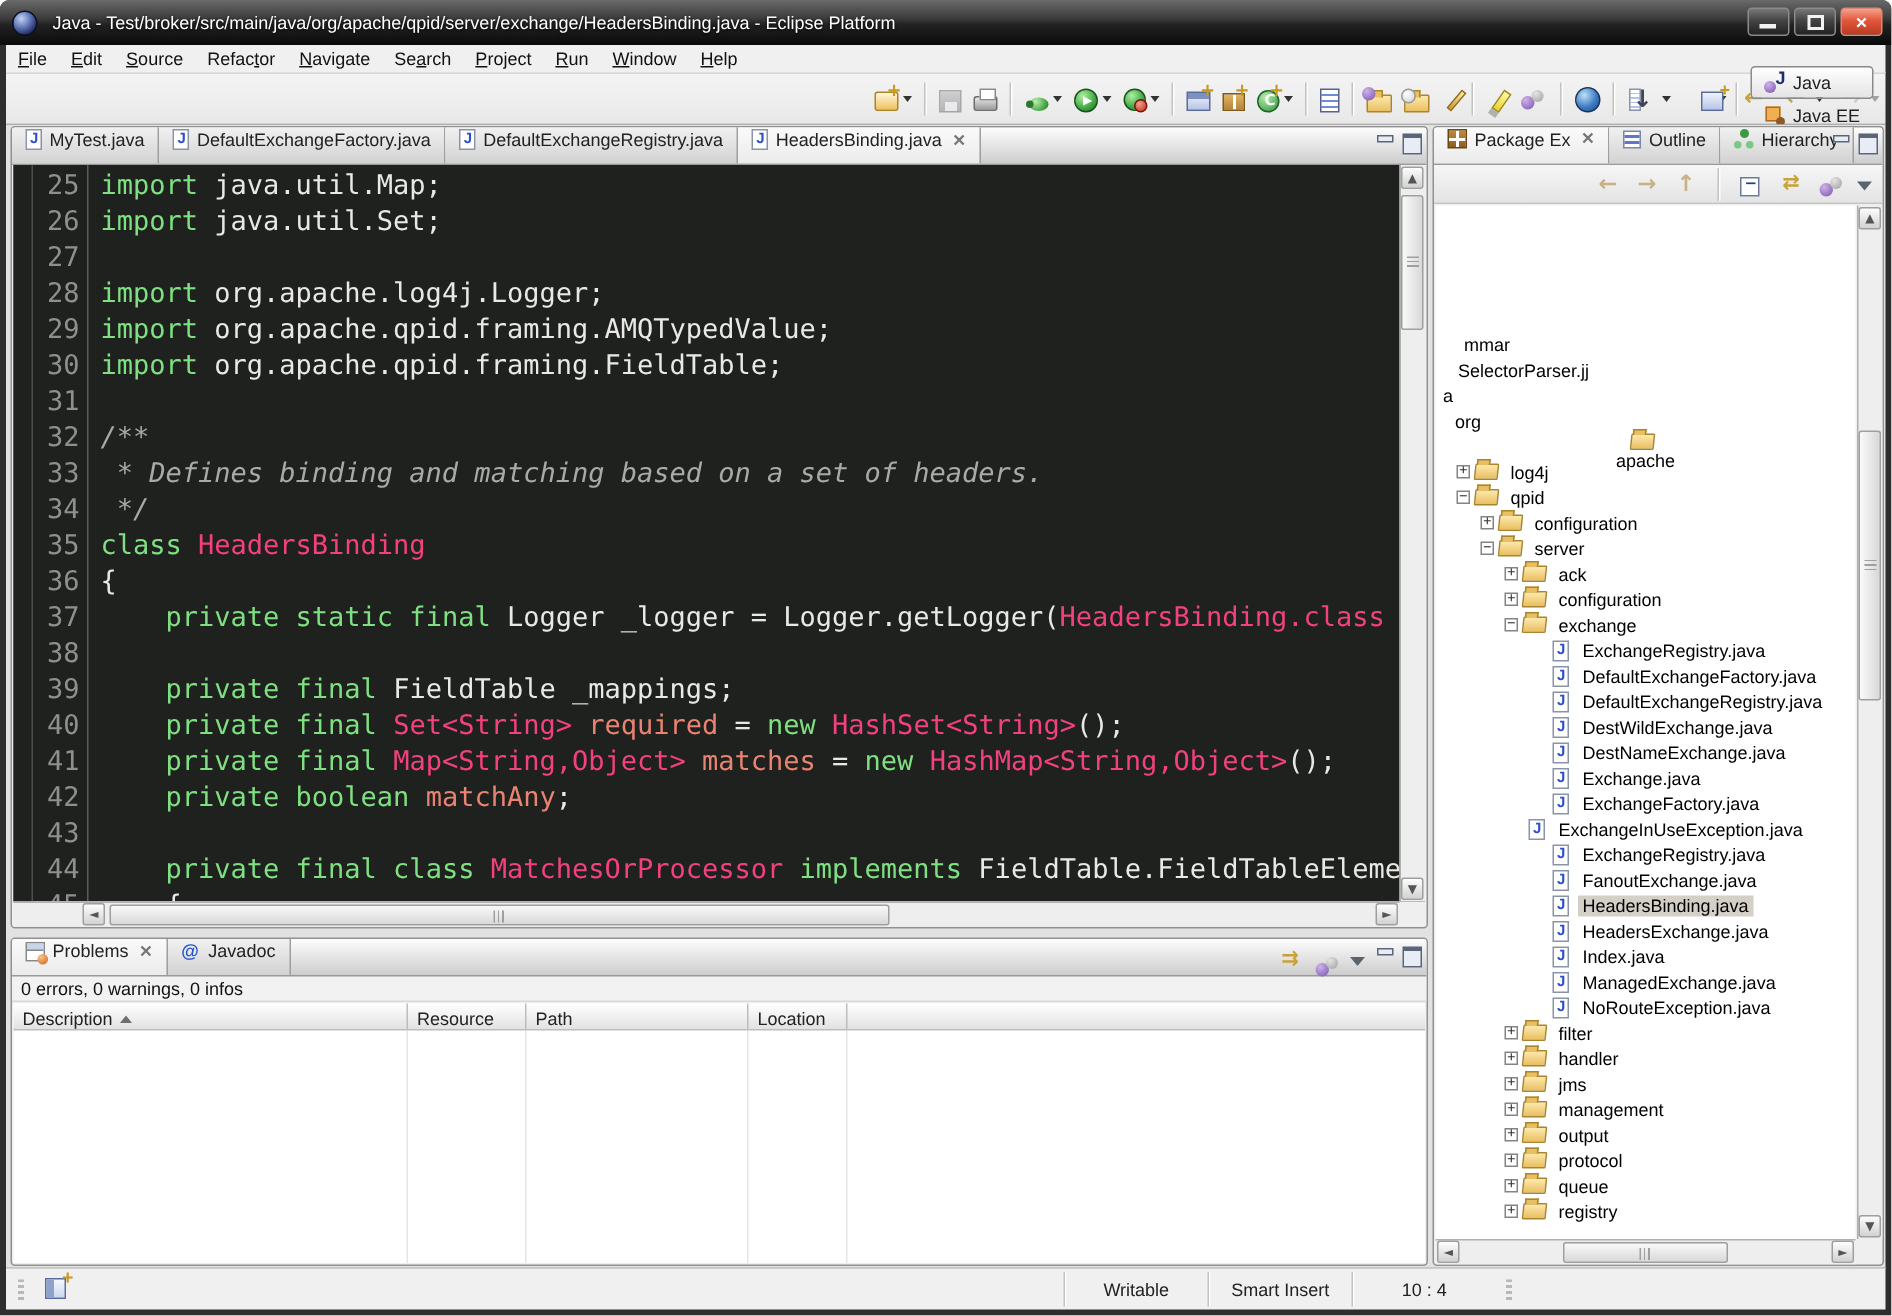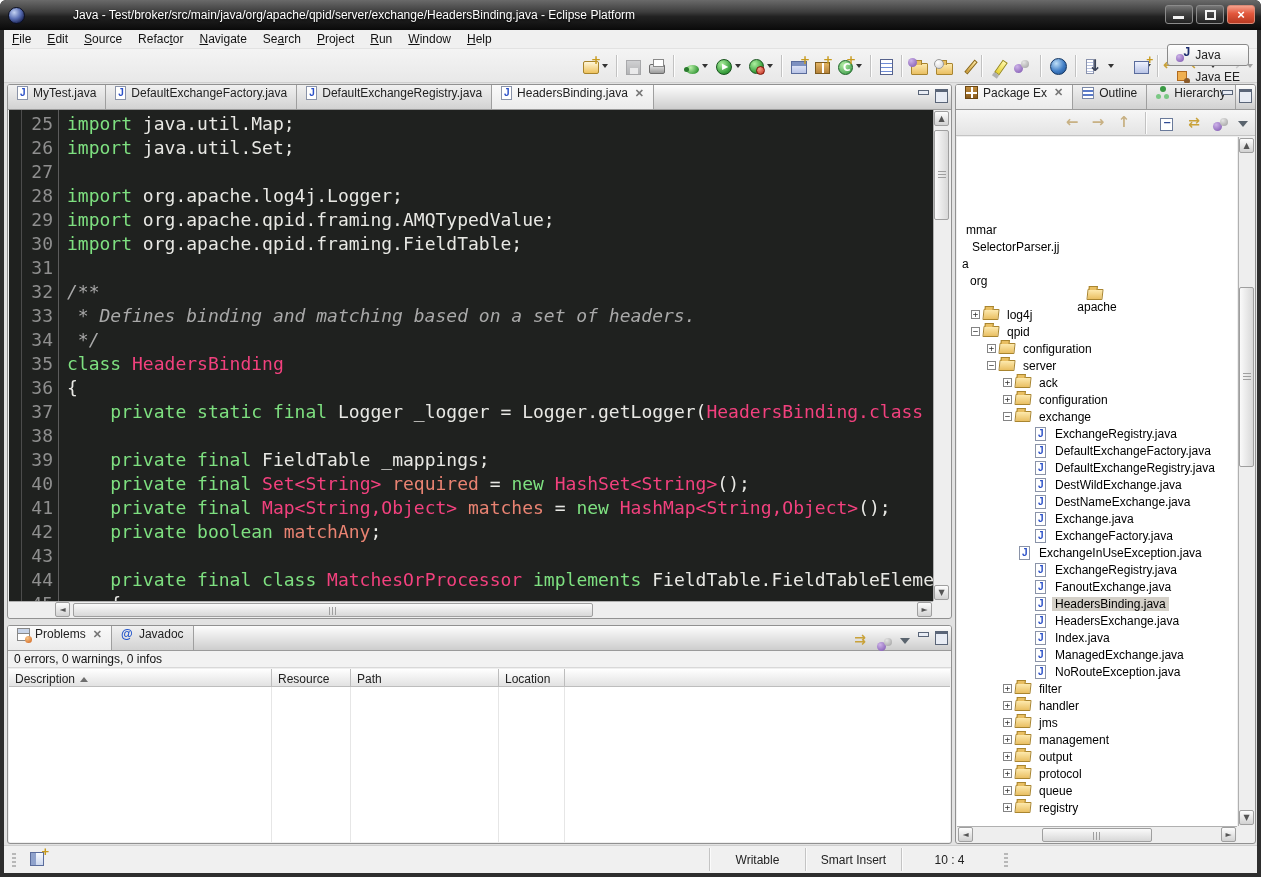--- a/index.html
+++ b/index.html
@@ -2,21 +2,21 @@
 <html style="--editor-background: #1f211f; --keyword: #7ee080; --type: #f2417e; --variable: #e98372; --plain: #e8e8e4; --comment: #a9a9a9; --line-number: #8f8f8f; --selection-inactive: #d4d0c8; --title-text: #ffffff;"><head>
 <meta charset="utf-8">
 <style>
   html,body{margin:0;padding:0;background:#fff;font-family:"Liberation Sans",sans-serif;}
   *{box-sizing:border-box;}
   .window{position:relative;width:1261px;height:877px;background:#2e2e2e;border-radius:6px 6px 0 0;overflow:hidden;}
 
   
   .titlebar{position:absolute;left:0;top:0;right:0;height:30px;
     background:linear-gradient(#6a6a6a,#3d3d3d 40%,#222 55%,#0a0a0a);
-    border-radius:6px 6px 0 0;display:flex;align-items:center;gap:38px;}
+    border-radius:6px 6px 0 0;display:flex;align-items:center;}
   .titlebar .apptitle{color:var(--title-text);font-size:12px;margin-left:10px;text-shadow:0 1px 2px #000;}
   .i-eclipse{width:17px;height:17px;border-radius:50%;margin-left:8px;
     background:radial-gradient(circle at 35% 30%,#c3d2f2,#5a6fb4 45%,#242f63 75%,#10152e);
     border:1px solid #0b0f22;flex:none;}
   .winbtns{position:absolute;right:6px;top:5px;display:flex;gap:3px;}
   .wbtn{width:28px;height:19px;border:1px solid #8b8b8b;border-radius:3px;
     background:linear-gradient(#777,#444 45%,#222);position:relative;}
   .wbtn.close{background:linear-gradient(#f5a08c,#e2573c 45%,#b93a22);border-color:#d98a77;}
   .wbtn .g-min{position:absolute;left:7px;bottom:4px;width:11px;height:3px;background:#f2f2f2;}
   .wbtn .g-max{position:absolute;left:8px;top:4px;width:11px;height:10px;border:2px solid #f2f2f2;}
@@ -430,21 +430,21 @@
         <span class="vico i-nav-forward"></span>
         <span class="vico i-nav-up"></span>
         <span class="tsep"></span>
         <span class="vico i-collapse-all"></span>
         <span class="vico i-link-with-editor"></span>
         <span class="vico i-filters tbico"></span>
         <span class="vico i-view-menu"></span>
       </div>
       <div class="tree">
         <div class="treepad" id="tree">
-            <div class="trow" style="padding-left: 6px;">
+            <div class="trow" style="padding-left: 16px;">
               <span class="tlabel">mmar</span>
             </div>
             <div class="trow" style="padding-left: 12px;">
               <span class="tlabel">SelectorParser.jj</span>
             </div>
             <div class="trow" style="padding-left: 2px;">
               <span class="tlabel">a</span>
             </div>
             <div class="trow" style="padding-left: 10px;">
               <span class="tlabel">org</span>

